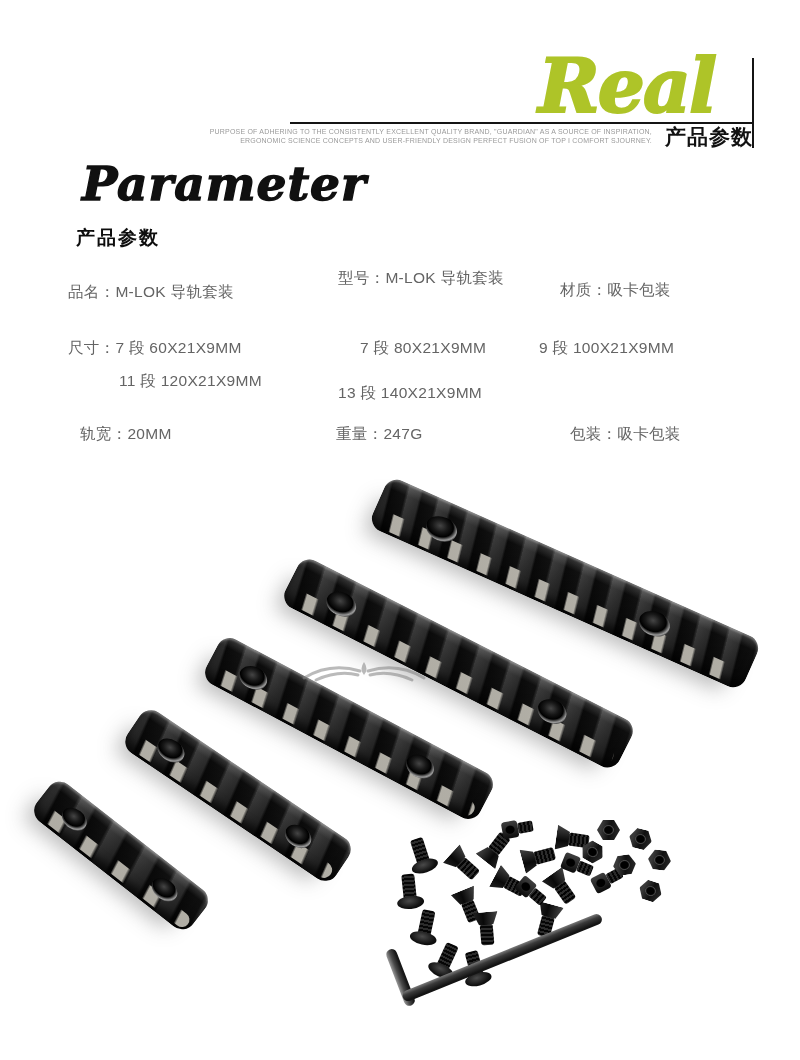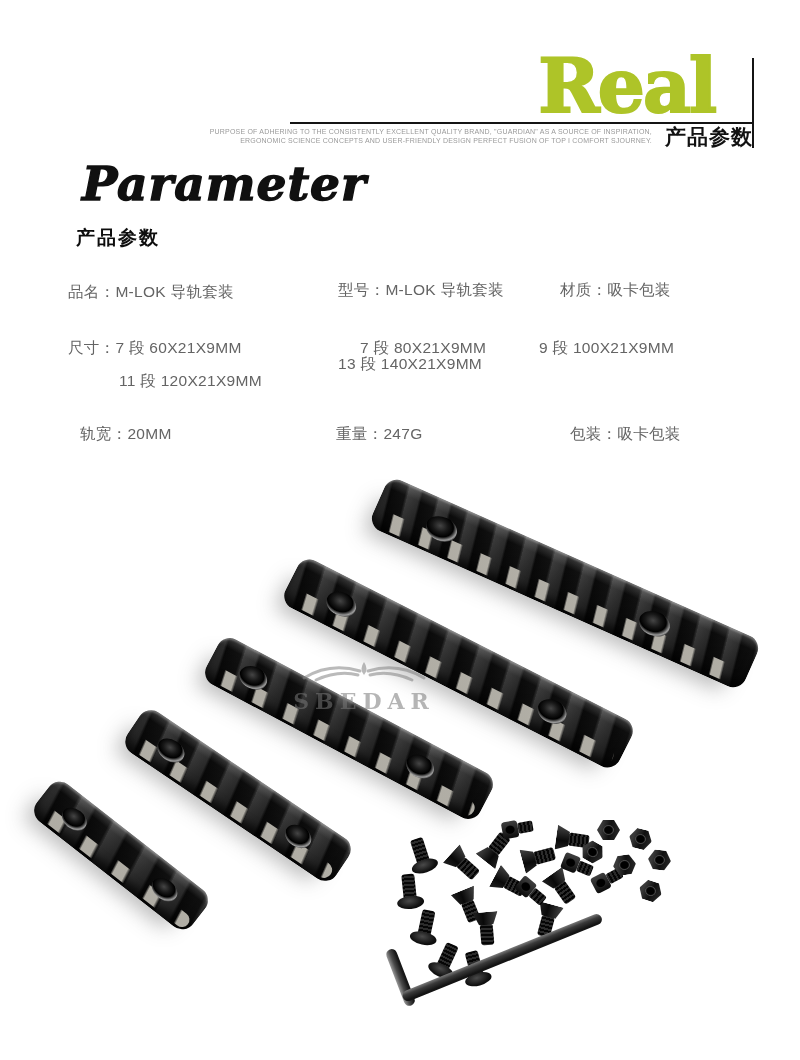--- a/index.html
+++ b/index.html
@@ -4,21 +4,21 @@
 <style>
   html,body{margin:0;padding:0;}
   body{
     width:800px;height:1060px;background:#ffffff;position:relative;overflow:hidden;
     font-family:"Liberation Sans",sans-serif;
   }
   
   .brand{
     position:absolute;left:480px;top:44px;width:235px;text-align:right;
     font-family:"DejaVu Serif","Liberation Serif",serif;
-    font-weight:900;font-size:74px;line-height:84px;
+    font-style:italic;font-weight:900;font-size:74px;line-height:84px;
     letter-spacing:-2px;color:#aec428;-webkit-text-stroke:2px #aec428;
   }
   .hrule{position:absolute;left:290px;top:122px;width:463px;height:2px;background:#141414;}
   .vrule{position:absolute;left:752px;top:58px;width:2px;height:90px;background:#141414;}
   .tagline{
     position:absolute;right:148px;top:127px;text-align:right;
     font-size:7px;line-height:9px;color:#9a9a9a;letter-spacing:.2px;white-space:nowrap;
   }
   .section-cn{
     position:absolute;left:665px;top:123px;font-size:21px;font-weight:900;
@@ -30,23 +30,23 @@
     font-family:"DejaVu Serif","Liberation Serif",serif;
     font-style:italic;font-weight:900;font-size:47px;line-height:64px;
     color:#101010;-webkit-text-stroke:1.4px #101010;letter-spacing:1px;
   }
   .page-subtitle{
     position:absolute;left:76px;top:225px;font-size:19px;font-weight:900;
     color:#0d0d0d;letter-spacing:2px;
   }
   
   .spec{position:absolute;white-space:nowrap;color:#646464;font-size:15.5px;letter-spacing:.3px;}
-  #s0{left:68px;top:282px}  #s1{left:338px;top:280px}  #s2{left:560px;top:280px}
+  #s0{left:68px;top:282px}  #s1{left:338px;top:268px}  #s2{left:560px;top:280px}
   #s3{left:68px;top:338px}  #s4{left:360px;top:338px}  #s5{left:539px;top:338px}
-  #s6{left:119px;top:371px} #s7{left:338px;top:354px}
+  #s6{left:119px;top:371px} #s7{left:338px;top:383px}
   #s8{left:80px;top:424px}  #s9{left:336px;top:424px}  #s10{left:570px;top:424px}
   
   .photo{position:absolute;inset:0;}
   .rail{
     position:absolute;border-radius:14px;
     box-shadow:-10px 16px 20px -8px rgba(90,90,90,.40), inset 0 3px 2px -1px rgba(255,255,255,.30), inset 0 -7px 9px rgba(0,0,0,.65);
   }
   .glints{position:absolute;left:2%;right:2%;bottom:6%;height:32%;border-radius:8px;opacity:.95;}
   .hole{position:absolute;top:50%;transform:translate(-50%,-50%);border-radius:50%;
     background:radial-gradient(ellipse at 42% 40%, #454545 0%, #181818 30%, #000 52%, #6e6e6e 63%, #9b9b9b 68%, #2e2e2e 78%, rgba(0,0,0,0) 79%);}
@@ -144,21 +144,20 @@
   <div class="watermark">
     <svg width="132" height="26" viewBox="0 0 132 26">
       <g fill="none" stroke="rgba(130,130,130,0.55)" stroke-width="3" stroke-linecap="round">
         <path d="M6 20 Q32 4 62 13"></path>
         <path d="M126 20 Q100 4 70 13"></path>
         <path d="M18 22 Q40 12 60 17"></path>
         <path d="M114 22 Q92 12 72 17"></path>
       </g>
       <path d="M66 4 q5 7 0 13 q-5 -6 0 -13" fill="rgba(130,130,130,0.55)"></path>
     </svg>
-    <div class="watermark-text">SBEDAR</div>
   </div>
 
   <div id="hardware">
       <div class="hw " style="left: 447px; top: 852px; transform: rotate(42deg);">
         <div class="cone"></div>
         <div class="shank"></div>
       </div>
       <div class="hw " style="left: 452px; top: 893px; transform: rotate(68deg);">
         <div class="cone"></div>
         <div class="shank"></div>

